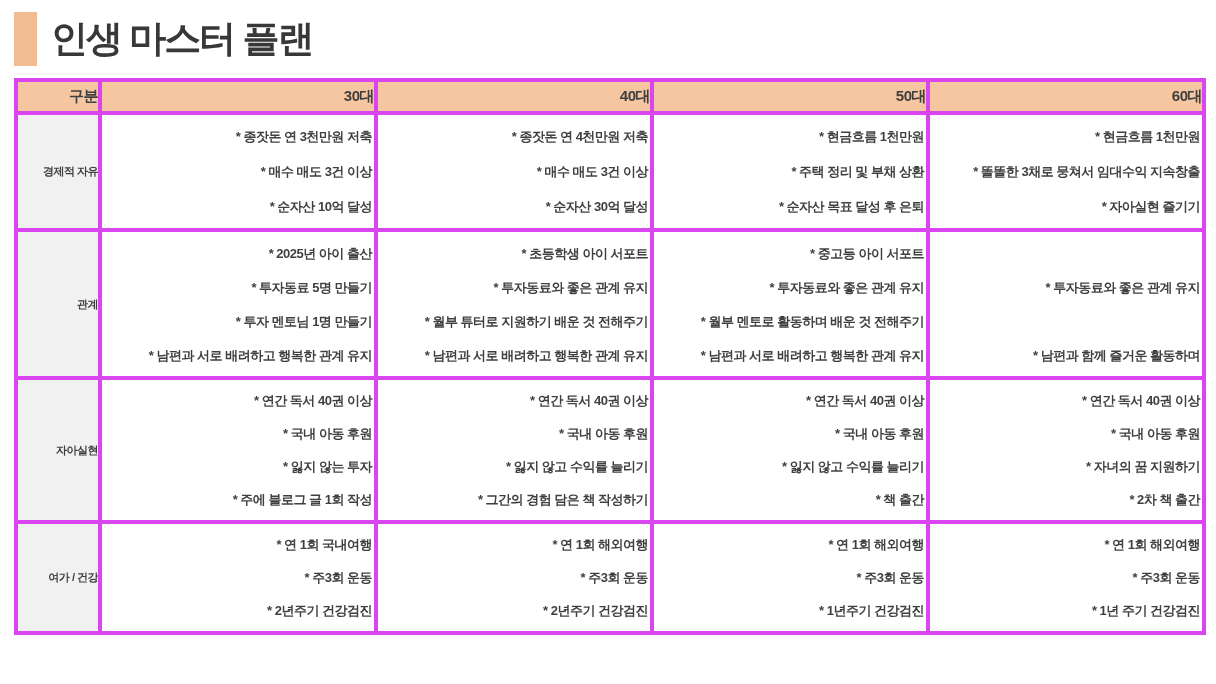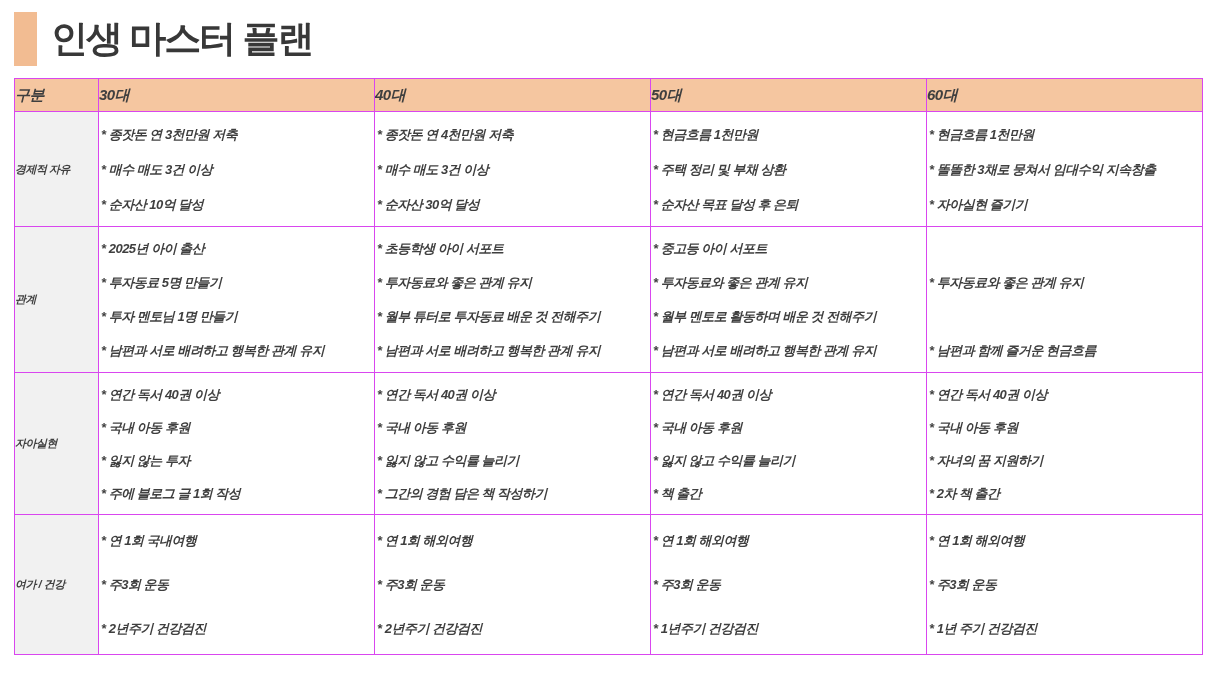--- a/index.html
+++ b/index.html
@@ -26,25 +26,24 @@
     letter-spacing: -2px; color: #383838;
   }
   
   table.plan {
     margin-left: 14px;
     width: 1188px;
     border-collapse: collapse;
     table-layout: fixed;
   }
   table.plan td {
-    border: 1px solid #d946ef;
-    text-align: left;
+    border: 4px solid #d946ef;
+    text-align: right;
     vertical-align: middle;
     overflow: hidden;
-    font-style: italic;
   }
   tr.hdr td {
     background: #f5c6a0;
     height: 33px;
     font-size: 15px; font-weight: bold;
     letter-spacing: -0.5px;
   }
   tr.hdr2 td { height: 34px; }
   td.cat-label {
     background: #f1f1f1;
@@ -57,21 +56,21 @@
   tr.row-health td { height: 109px; }
   .cell {
     display: flex; flex-direction: column;
     justify-content: space-around;
     height: 100%;
     padding: 4px 2px;
   }
   tr.row-econ   .cell { height: 113px; }
   tr.row-rel    .cell { height: 144px; }
   tr.row-self   .cell { height: 140px; }
-  tr.row-health .cell { height: 139px; }
+  tr.row-health .cell { height: 107px; }
   .item {
     font-size: 13px; font-weight: bold;
     letter-spacing: -0.5px;
     min-height: 15px;
     line-height: 15px;
     white-space: nowrap;
   }
 </style>
 </head>
 <body>
@@ -137,38 +136,38 @@
         <div class="item">* 2025년 아이 출산</div>
         <div class="item">* 투자동료 5명 만들기</div>
         <div class="item">* 투자 멘토님 1명 만들기</div>
         <div class="item">* 남편과 서로 배려하고 행복한 관계 유지</div>
       </div>
         </td>
       <td>
           <div class="cell">
         <div class="item">* 초등학생 아이 서포트</div>
         <div class="item">* 투자동료와 좋은 관계 유지</div>
-        <div class="item">* 월부 튜터로 투자동료 배운 것 전해주기</div>
+        <div class="item">* 월부 튜터로 지원하기 배운 것 전해주기</div>
         <div class="item">* 남편과 서로 배려하고 행복한 관계 유지</div>
       </div>
         </td>
       <td>
           <div class="cell">
         <div class="item">* 중고등 아이 서포트</div>
         <div class="item">* 투자동료와 좋은 관계 유지</div>
         <div class="item">* 월부 멘토로 활동하며 배운 것 전해주기</div>
         <div class="item">* 남편과 서로 배려하고 행복한 관계 유지</div>
       </div>
         </td>
       <td>
           <div class="cell">
         <div class="item"></div>
         <div class="item">* 투자동료와 좋은 관계 유지</div>
         <div class="item"></div>
-        <div class="item">* 남편과 함께 즐거운 현금흐름</div>
+        <div class="item">* 남편과 함께 즐거운 활동하며</div>
       </div>
         </td>
     </tr>
 
     <tr class="row-self">
       <td class="cat-label">자아실현</td>
       <td>
           <div class="cell">
         <div class="item">* 연간 독서 40권 이상</div>
         <div class="item">* 국내 아동 후원</div>

